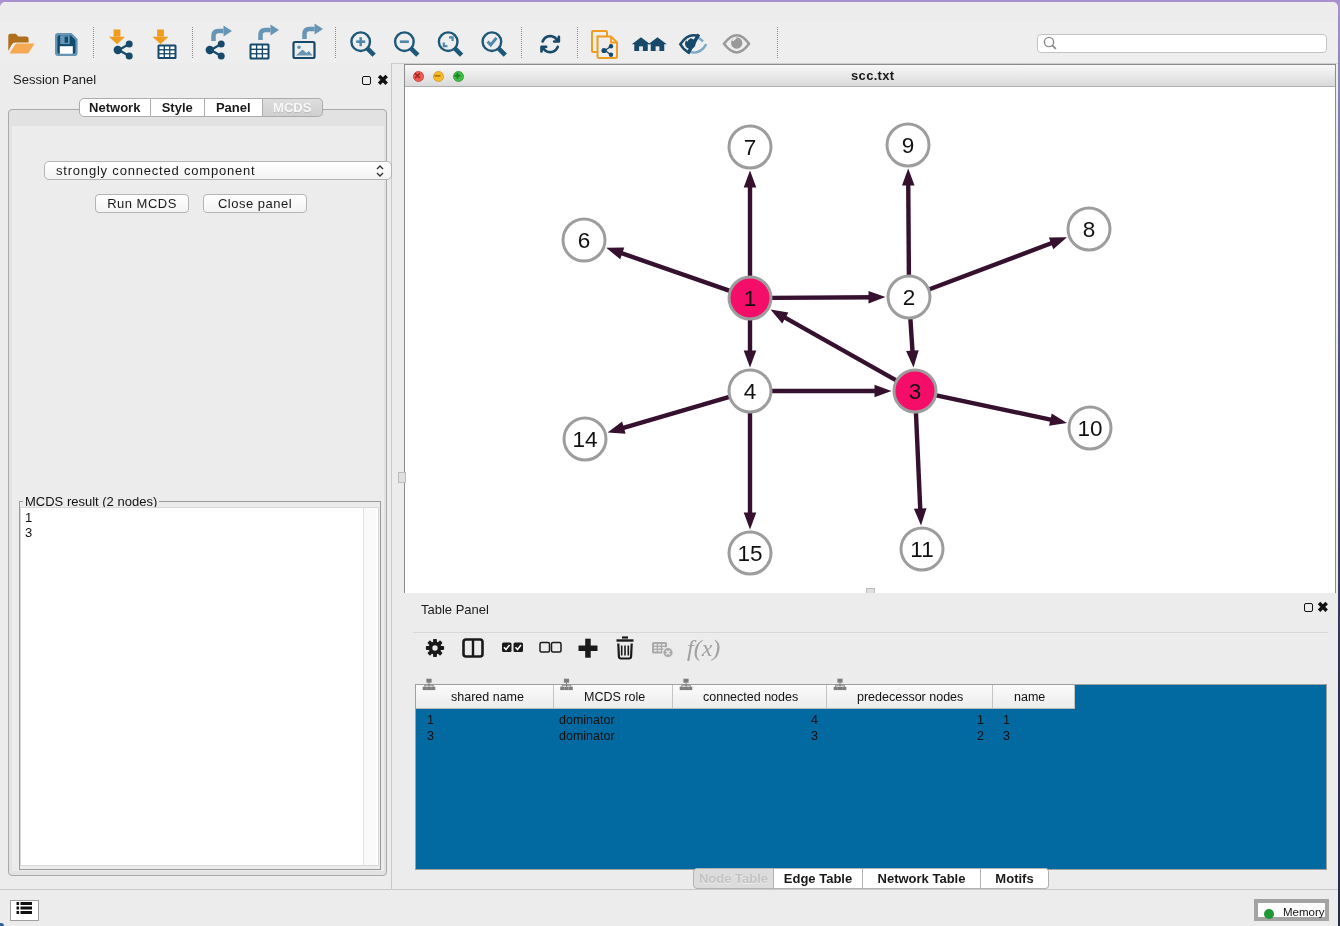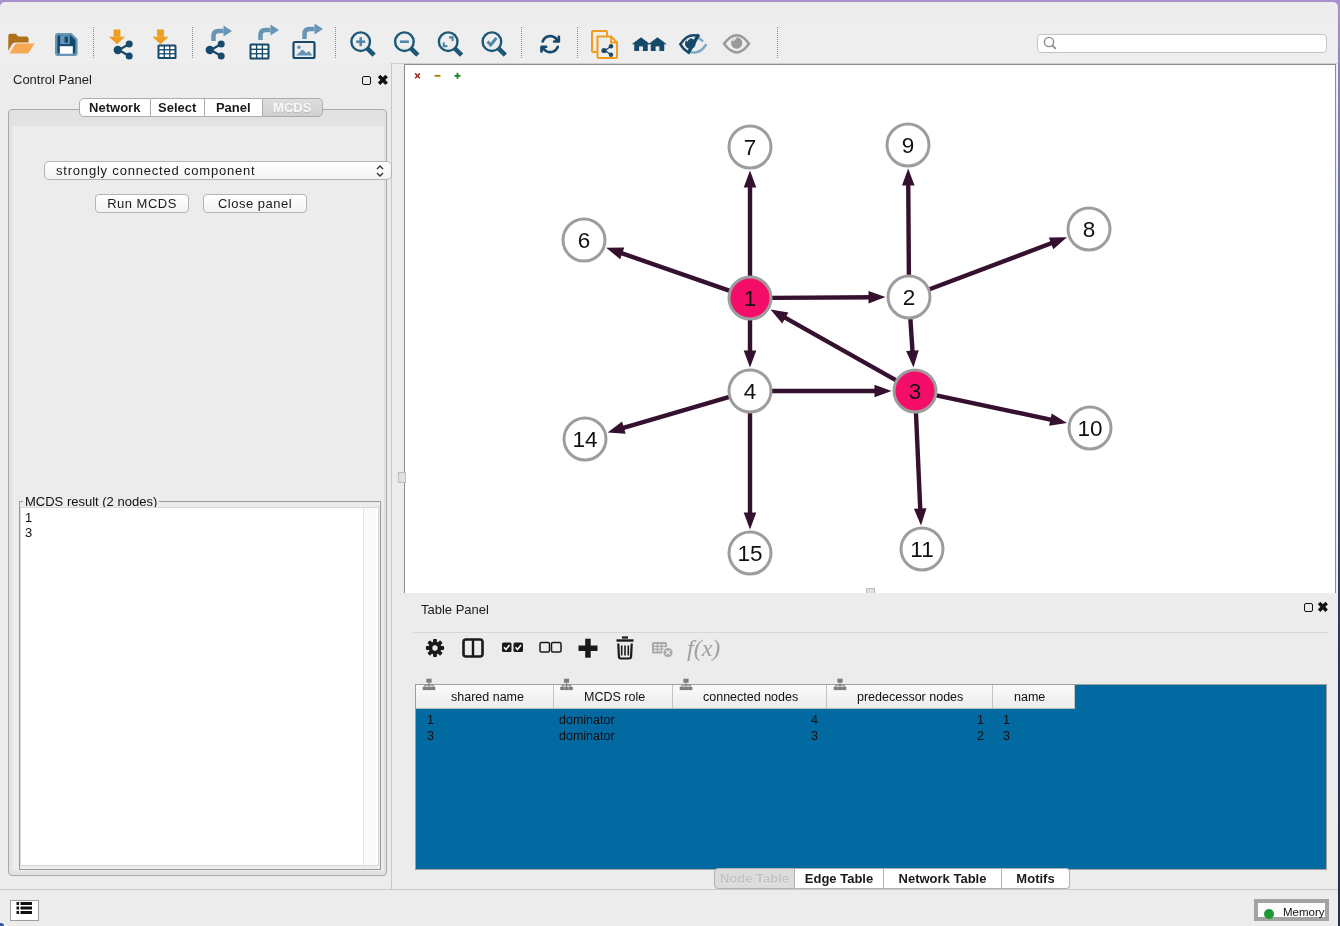--- a/index.html
+++ b/index.html
@@ -51,40 +51,40 @@
   #tptitle{position:absolute;left:17px;top:9px;font-size:13px;color:#1c1c1c;}
   #ttable{position:absolute;left:11px;top:77.5px;width:912px;height:186px;background:#0369a1;
           border:1px solid #9f9f9f;box-sizing:border-box;margin-top:14px;}
   .th{position:absolute;top:0;height:24px;box-sizing:border-box;
       background:linear-gradient(180deg,#fbfbfb,#ececec);border-right:1px solid #c4c4c4;
       border-bottom:1px solid #b9b9b9;font-size:12.5px;color:#111;}
   .thlabel{position:absolute;top:5px;left:30px;}
   .tcell{position:absolute;font-size:12.5px;color:#111;height:16px;line-height:16px;}
   .btab{position:absolute;top:0;height:21px;box-sizing:border-box;background:#fff;
         border:1px solid #b2b2b2;font-size:13px;font-weight:bold;color:#1a1a1a;
-        text-align:center;line-height:19px;margin-left:21px;}
+        text-align:center;line-height:19px;}
   #statusbar{position:absolute;left:0;top:886.5px;width:100%;height:38px;background:#ececec;
              border-top:1px solid #c9c9c9;}
 </style>
 </head>
 <body>
 <div id="win">
 
   <div id="toolbar">
     <div class="tsep" style="left:93px;"></div>
     <div class="tsep" style="left:192px;"></div>
     <div class="tsep" style="left:335px;"></div>
     <div class="tsep" style="left:521px;"></div>
     <div class="tsep" style="left:577px;"></div>
     <div class="tsep" style="left:777px;"></div>
     <div id="search"></div>
   </div>
 
   <div id="cpanel">
-    <div id="cptitle">Control Panel</div>
+    <div id="cptitle">Session Panel</div>
     <div class="maxbox" style="left:361.5px;top:13px;"></div>
     <div class="closex" style="left:377px;top:9px;">✖</div>
     <div id="cpane">
       <div id="mcdsbody">
         <div class="aquabtn" style="left:32px;top:35px;width:348px;height:19px;text-align:center;border-radius:5px;">
           <span style="position:absolute;left:11px;top:1px;letter-spacing:0.8px;">strongly connected component</span>
           <svg style="position:absolute;right:7px;top:3px;" width="8" height="12" viewBox="0 0 8 12">
             <path d="M1 4 L4 1 L7 4" fill="none" stroke="#333" stroke-width="1.4"></path>
             <path d="M1 8 L4 11 L7 8" fill="none" stroke="#333" stroke-width="1.4"></path>
           </svg>
@@ -94,27 +94,33 @@
       </div>
       <div id="fieldset">
         <div id="fstitle">MCDS result (2 nodes)</div>
         <div id="fswhite">
           <div style="position:absolute;left:4px;top:2px;line-height:15.5px;">1<br>3</div>
           <div id="fsscroll"></div>
         </div>
       </div>
     </div>
     <div class="tab" style="left:78.5px;width:72.5px;border-radius:5px 0 0 5px;">Network</div>
-    <div class="tab" style="left:151px;width:53.5px;border-left:none;">Select</div>
+    <div class="tab" style="left:151px;width:53.5px;border-left:none;">Style</div>
     <div class="tab" style="left:204.5px;width:58.5px;border-left:none;">Panel</div>
     <div class="tab" style="left:263px;width:59.5px;border-left:none;border-radius:0 5px 5px 0;
          background:linear-gradient(180deg,#dedede,#cfcfcf);color:#f8f8f8;text-shadow:0 1px 0 #bbb;">MCDS</div>
   </div>
 
   <div id="netwin">
+    <div id="nettitle">
+      <div class="mtl tl" style="left:8px;top:5.5px;width:11px;height:11px;background:#f25a52;border:1px solid #d34a43;"></div>
+      <div class="mtl tl" style="left:28px;top:5.5px;width:11px;height:11px;background:#f8bb2e;border:1px solid #dba02c;"></div>
+      <div class="mtl tl" style="left:48px;top:5.5px;width:11px;height:11px;background:#3fbf45;border:1px solid #35a83b;"></div>
+      <div style="position:absolute;top:3px;left:3px;width:100%;text-align:center;font-size:13px;font-weight:bold;color:#1a1a1a;letter-spacing:0.3px;">scc.txt</div>
+    </div>
     <div id="netcanvas">
       <svg id="graph" width="929" height="505" viewBox="0 0 929 505">
 <line x1="345.0" y1="190.5" x2="345.0" y2="92.0" stroke="#35102f" stroke-width="4.4"></line>
 <polygon points="345.0,83.5 351.3,100.5 338.7,100.5" fill="#35102f"></polygon>
 <line x1="325.6" y1="204.2" x2="209.2" y2="163.6" stroke="#35102f" stroke-width="4.4"></line>
 <polygon points="201.2,160.8 219.3,160.4 215.2,172.3" fill="#35102f"></polygon>
 <line x1="365.5" y1="210.9" x2="472.0" y2="210.2" stroke="#35102f" stroke-width="4.4"></line>
 <polygon points="480.5,210.1 463.5,216.6 463.5,204.0" fill="#35102f"></polygon>
 <line x1="345.0" y1="231.5" x2="345.0" y2="272.0" stroke="#35102f" stroke-width="4.4"></line>
 <polygon points="345.0,280.5 338.7,263.5 351.3,263.5" fill="#35102f"></polygon>

